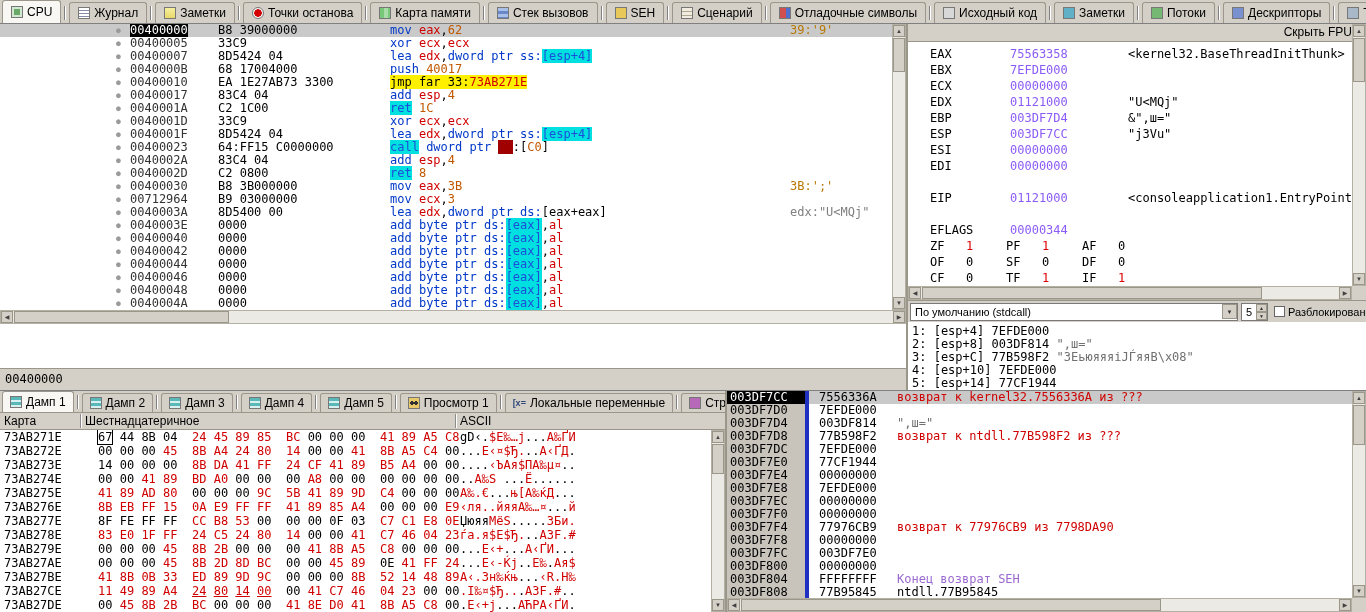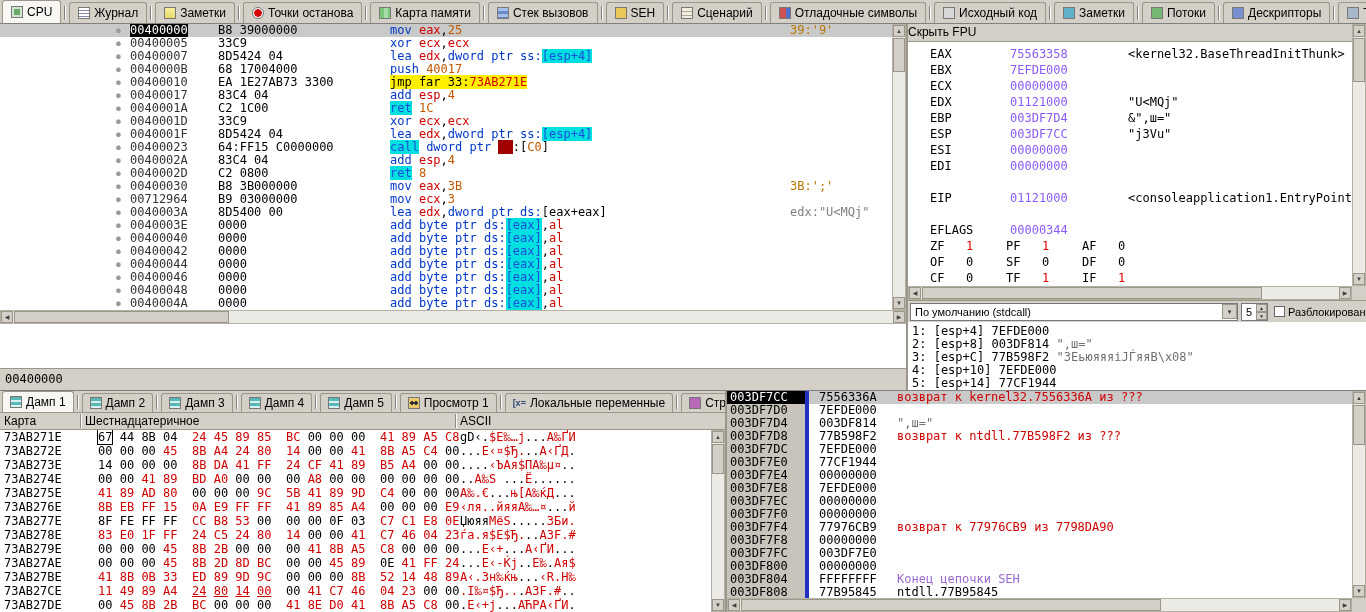--- a/index.html
+++ b/index.html
@@ -59,21 +59,21 @@
   .cm-o{color:#b87800;} .cm-g{color:#808080;}
 
   .info{position:absolute;top:300px;left:0;width:906px;height:44px;background:#fff;
     border-top:1px solid #9a9689;font-family:"DejaVu Sans Mono",monospace;font-size:12px;padding:3px 4px;}
   .iline{height:14px;line-height:14px;white-space:pre;}
   .status{position:absolute;top:344px;left:0;width:906px;height:22px;background:#d4d0c8;
     border-top:1px solid #9a9689;font-family:"DejaVu Sans Mono",monospace;font-size:12px;line-height:21px;padding-left:5px;}
 
   
   .fpu{position:absolute;top:0;left:0;right:14px;height:18px;background:#d4d0c8;border-bottom:1px solid #9a9689;
-    text-align:left;font-size:12px;line-height:17px;cursor:default;}
+    text-align:right;font-size:12px;line-height:17px;cursor:default;}
   .regview{position:absolute;top:18px;left:0;right:14px;height:244px;overflow:hidden;background:#fff;
     font-family:"DejaVu Sans Mono",monospace;font-size:12px;padding-top:4px;}
   .rline{position:relative;height:16px;line-height:16px;white-space:pre;}
   .rname{position:absolute;left:22px;color:#000;}
   .rval{position:absolute;left:102px;color:#8b5cf6;}
   .rann{position:absolute;left:220px;color:#000;}
   .callrow{position:absolute;top:276px;left:0;right:0;height:22px;background:#d4d0c8;border-top:1px solid #9a9689;
     display:flex;align-items:center;padding:0 2px;}
   .cvsel{width:328px;height:18px;background:#fff;border:1px solid #7a7a7a;font-size:11px;
     display:flex;align-items:center;justify-content:space-between;padding-left:4px;flex:none;}
@@ -203,21 +203,21 @@
       <span class="tsep"></span>
       <div class="tab">
         <span class="ticon i-trace"></span>
         <span class="tlabel">Тр</span>
       </div>
     </div>
 
   <div class="main">
     <div class="left">
       <div class="disasm" id="disasm-rows">
-          <div class="drow sel"><span class="dgut">●</span><span class="daddr">00400000</span><span class="dbytes">B8 39000000</span><span class="dins"><span class="t-m">mov </span><span class="t-r">eax</span><span class="t-p">,</span><span class="t-n">25</span></span><span class="dcom cm-o">39:'9'</span></div>
+          <div class="drow sel"><span class="dgut">●</span><span class="daddr">00400000</span><span class="dbytes">B8 39000000</span><span class="dins"><span class="t-m">mov </span><span class="t-r">eax</span><span class="t-p">,</span><span class="t-n">62</span></span><span class="dcom cm-o">39:'9'</span></div>
           <div class="drow"><span class="dgut">●</span><span class="daddr">00400005</span><span class="dbytes">33C9</span><span class="dins"><span class="t-m">xor </span><span class="t-r">ecx</span><span class="t-p">,</span><span class="t-r">ecx</span></span></div>
           <div class="drow"><span class="dgut">●</span><span class="daddr">00400007</span><span class="dbytes">8D5424 04</span><span class="dins"><span class="t-m">lea </span><span class="t-r">edx</span><span class="t-p">,</span><span class="t-k">dword ptr </span><span class="t-k">ss:</span><span class="t-cy">[esp+4]</span></span></div>
           <div class="drow"><span class="dgut">●</span><span class="daddr">0040000B</span><span class="dbytes">68 17004000</span><span class="dins"><span class="t-m">push </span><span class="t-n">40017</span></span></div>
           <div class="drow"><span class="dgut">●</span><span class="daddr">00400010</span><span class="dbytes">EA 1E27AB73 3300</span><span class="dins"><span class="t-yw">jmp far </span><span class="t-yw">33:</span><span class="t-ywr">73AB271E</span></span></div>
           <div class="drow"><span class="dgut">●</span><span class="daddr">00400017</span><span class="dbytes">83C4 04</span><span class="dins"><span class="t-m">add </span><span class="t-r">esp</span><span class="t-p">,</span><span class="t-n">4</span></span></div>
           <div class="drow"><span class="dgut">●</span><span class="daddr">0040001A</span><span class="dbytes">C2 1C00</span><span class="dins"><span class="t-cy">ret</span><span class="t-p"> </span><span class="t-n">1C</span></span></div>
           <div class="drow"><span class="dgut">●</span><span class="daddr">0040001D</span><span class="dbytes">33C9</span><span class="dins"><span class="t-m">xor </span><span class="t-r">ecx</span><span class="t-p">,</span><span class="t-r">ecx</span></span></div>
           <div class="drow"><span class="dgut">●</span><span class="daddr">0040001F</span><span class="dbytes">8D5424 04</span><span class="dins"><span class="t-m">lea </span><span class="t-r">edx</span><span class="t-p">,</span><span class="t-k">dword ptr </span><span class="t-k">ss:</span><span class="t-cy">[esp+4]</span></span></div>
           <div class="drow"><span class="dgut">●</span><span class="daddr">00400023</span><span class="dbytes">64:FF15 C0000000</span><span class="dins"><span class="t-cy">call</span><span class="t-p"> </span><span class="t-k">dword ptr </span><span class="t-rb">fs</span><span class="t-p">:[</span><span class="t-n">C0</span><span class="t-p">]</span></span></div>
           <div class="drow"><span class="dgut">●</span><span class="daddr">0040002A</span><span class="dbytes">83C4 04</span><span class="dins"><span class="t-m">add </span><span class="t-r">esp</span><span class="t-p">,</span><span class="t-n">4</span></span></div>
@@ -387,21 +387,21 @@
           <div class="strow"><span class="staddr">003DF7DC</span><span class="stbar"></span><span class="stval">7EFDE000</span></div>
           <div class="strow"><span class="staddr">003DF7E0</span><span class="stbar"></span><span class="stval">77CF1944</span></div>
           <div class="strow"><span class="staddr">003DF7E4</span><span class="stbar"></span><span class="stval">00000000</span></div>
           <div class="strow"><span class="staddr">003DF7E8</span><span class="stbar"></span><span class="stval">7EFDE000</span></div>
           <div class="strow"><span class="staddr">003DF7EC</span><span class="stbar"></span><span class="stval">00000000</span></div>
           <div class="strow"><span class="staddr">003DF7F0</span><span class="stbar"></span><span class="stval">00000000</span></div>
           <div class="strow"><span class="staddr">003DF7F4</span><span class="stbar"></span><span class="stval">77976CB9</span><span class="stcom cc-red">возврат к 77976CB9 из 7798DA90</span></div>
           <div class="strow"><span class="staddr">003DF7F8</span><span class="stbar"></span><span class="stval">00000000</span></div>
           <div class="strow"><span class="staddr">003DF7FC</span><span class="stbar"></span><span class="stval">003DF7E0</span></div>
           <div class="strow"><span class="staddr">003DF800</span><span class="stbar"></span><span class="stval">00000000</span></div>
-          <div class="strow"><span class="staddr">003DF804</span><span class="stbar"></span><span class="stval">FFFFFFFF</span><span class="stcom cc-purple">Конец цепочки SEH</span></div>
+          <div class="strow"><span class="staddr">003DF804</span><span class="stbar"></span><span class="stval">FFFFFFFF</span><span class="stcom cc-purple">Конец возврат SEH</span></div>
           <div class="strow"><span class="staddr">003DF808</span><span class="stbar"></span><span class="stval">77B95845</span><span class="stcom cc-black">ntdll.77B95845</span></div>
         </div>
       <div class="sb" style="right:0;top:0;bottom:14px;width:14px;">
         <span class="arr" style="top:0;left:0;">▲</span>
         <span class="arr" style="bottom:0;left:0;">▼</span>
         <span class="thumb" style="top:13px;left:0;width:12px;height:40px;"></span>
       </div>
       <div class="sb" style="left:0;bottom:0;right:14px;height:14px;">
         <span class="arr" style="left:0;top:0;">◀</span>
         <span class="arr" style="right:0;top:0;">▶</span>

